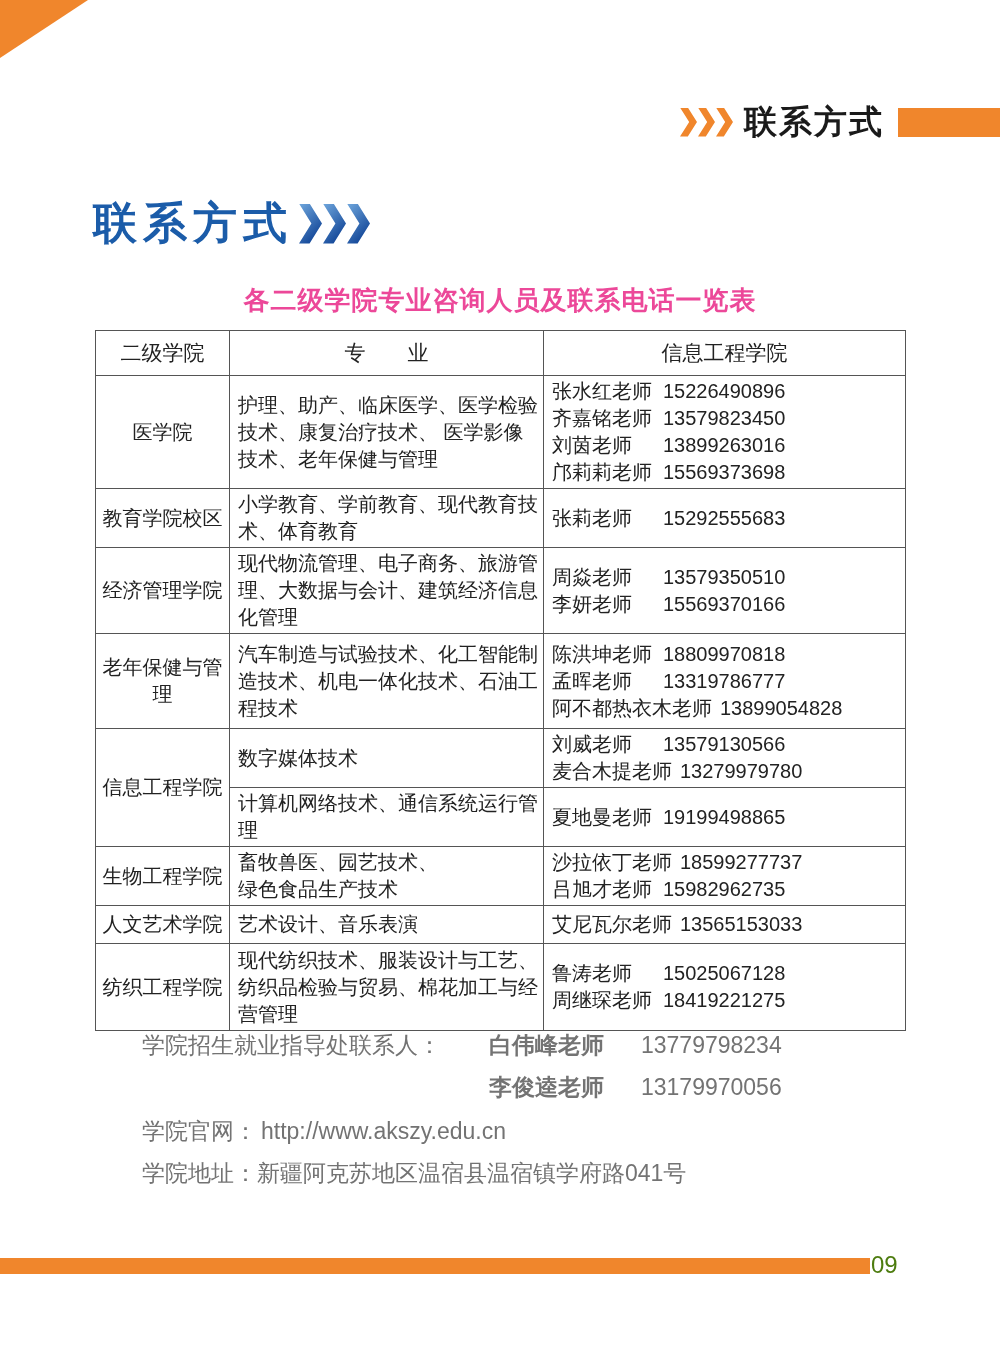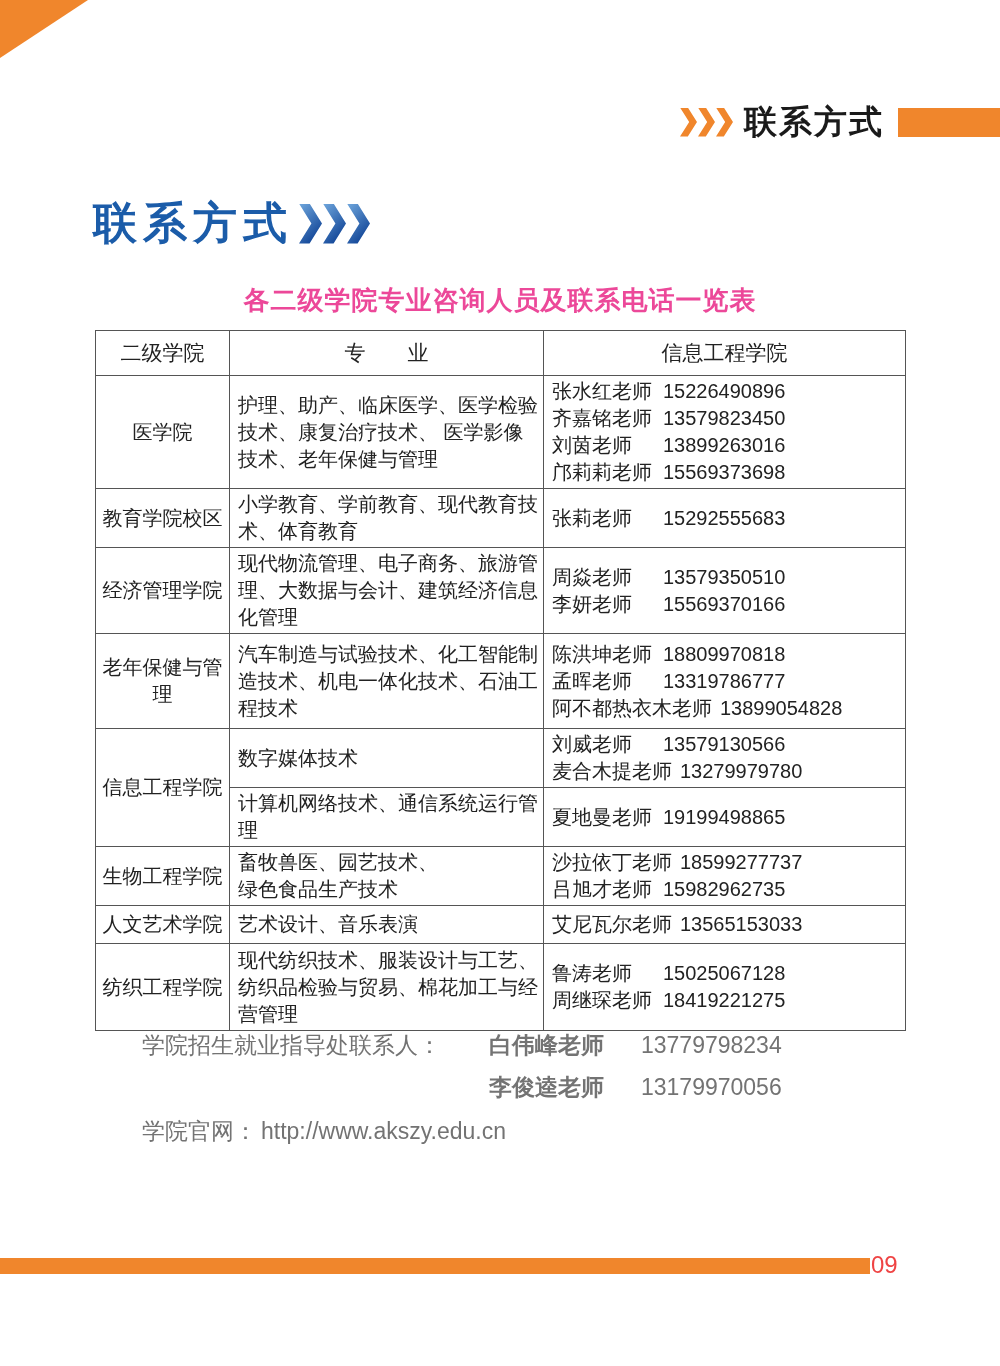--- a/index.html
+++ b/index.html
@@ -48,21 +48,21 @@
   .f-line { height:42px; display:flex; align-items:flex-start; line-height:26px; }
   .f-label { display:inline-block; width:320px; }
   .f-name { display:inline-block; width:152px; margin-left:27px;font-weight:bold; }
   .f-phone { display:inline-block; }
   .f-simple { height:42px; line-height:26px; }
   .f-website { margin-top:2px; }
   .f-url { margin-left:4px; }
 
   
   .bottom-bar { position:absolute; left:0; top:1258px; width:870px; height:16px; background:#F0862C; }
-  .page-number { position:absolute; left:871px; top:1251px; font-size:24px; color:#ef4444; }
+  .page-number { position:absolute; left:871px; top:1251px; font-size:24px; color:#4d7c0f; }
 </style>
 </head>
 <body>
 
 <div class="page">
 
   <div class="corner-ribbon"></div>
 
   <header class="top-header">
     <span class="chev"></span>
@@ -233,18 +233,21 @@
         </div>
         <div class="f-line">
           <span class="f-label"></span>
           <span class="f-name">李俊逵老师</span>
           <span class="f-phone">13179970056</span>
         </div>
       </div>
     <div class="f-simple f-website">
       <span>学院官网：</span><span class="f-url">http://www.akszy.edu.cn</span>
     </div>
+    <div class="f-simple">
+      <span>学院地址：</span><span>新疆阿克苏地区温宿县温宿镇学府路041号</span>
+    </div>
   </div>
 
   <div class="bottom-bar"></div>
   <div class="page-number">09</div>
 
 </div>
 
 </body></html>

